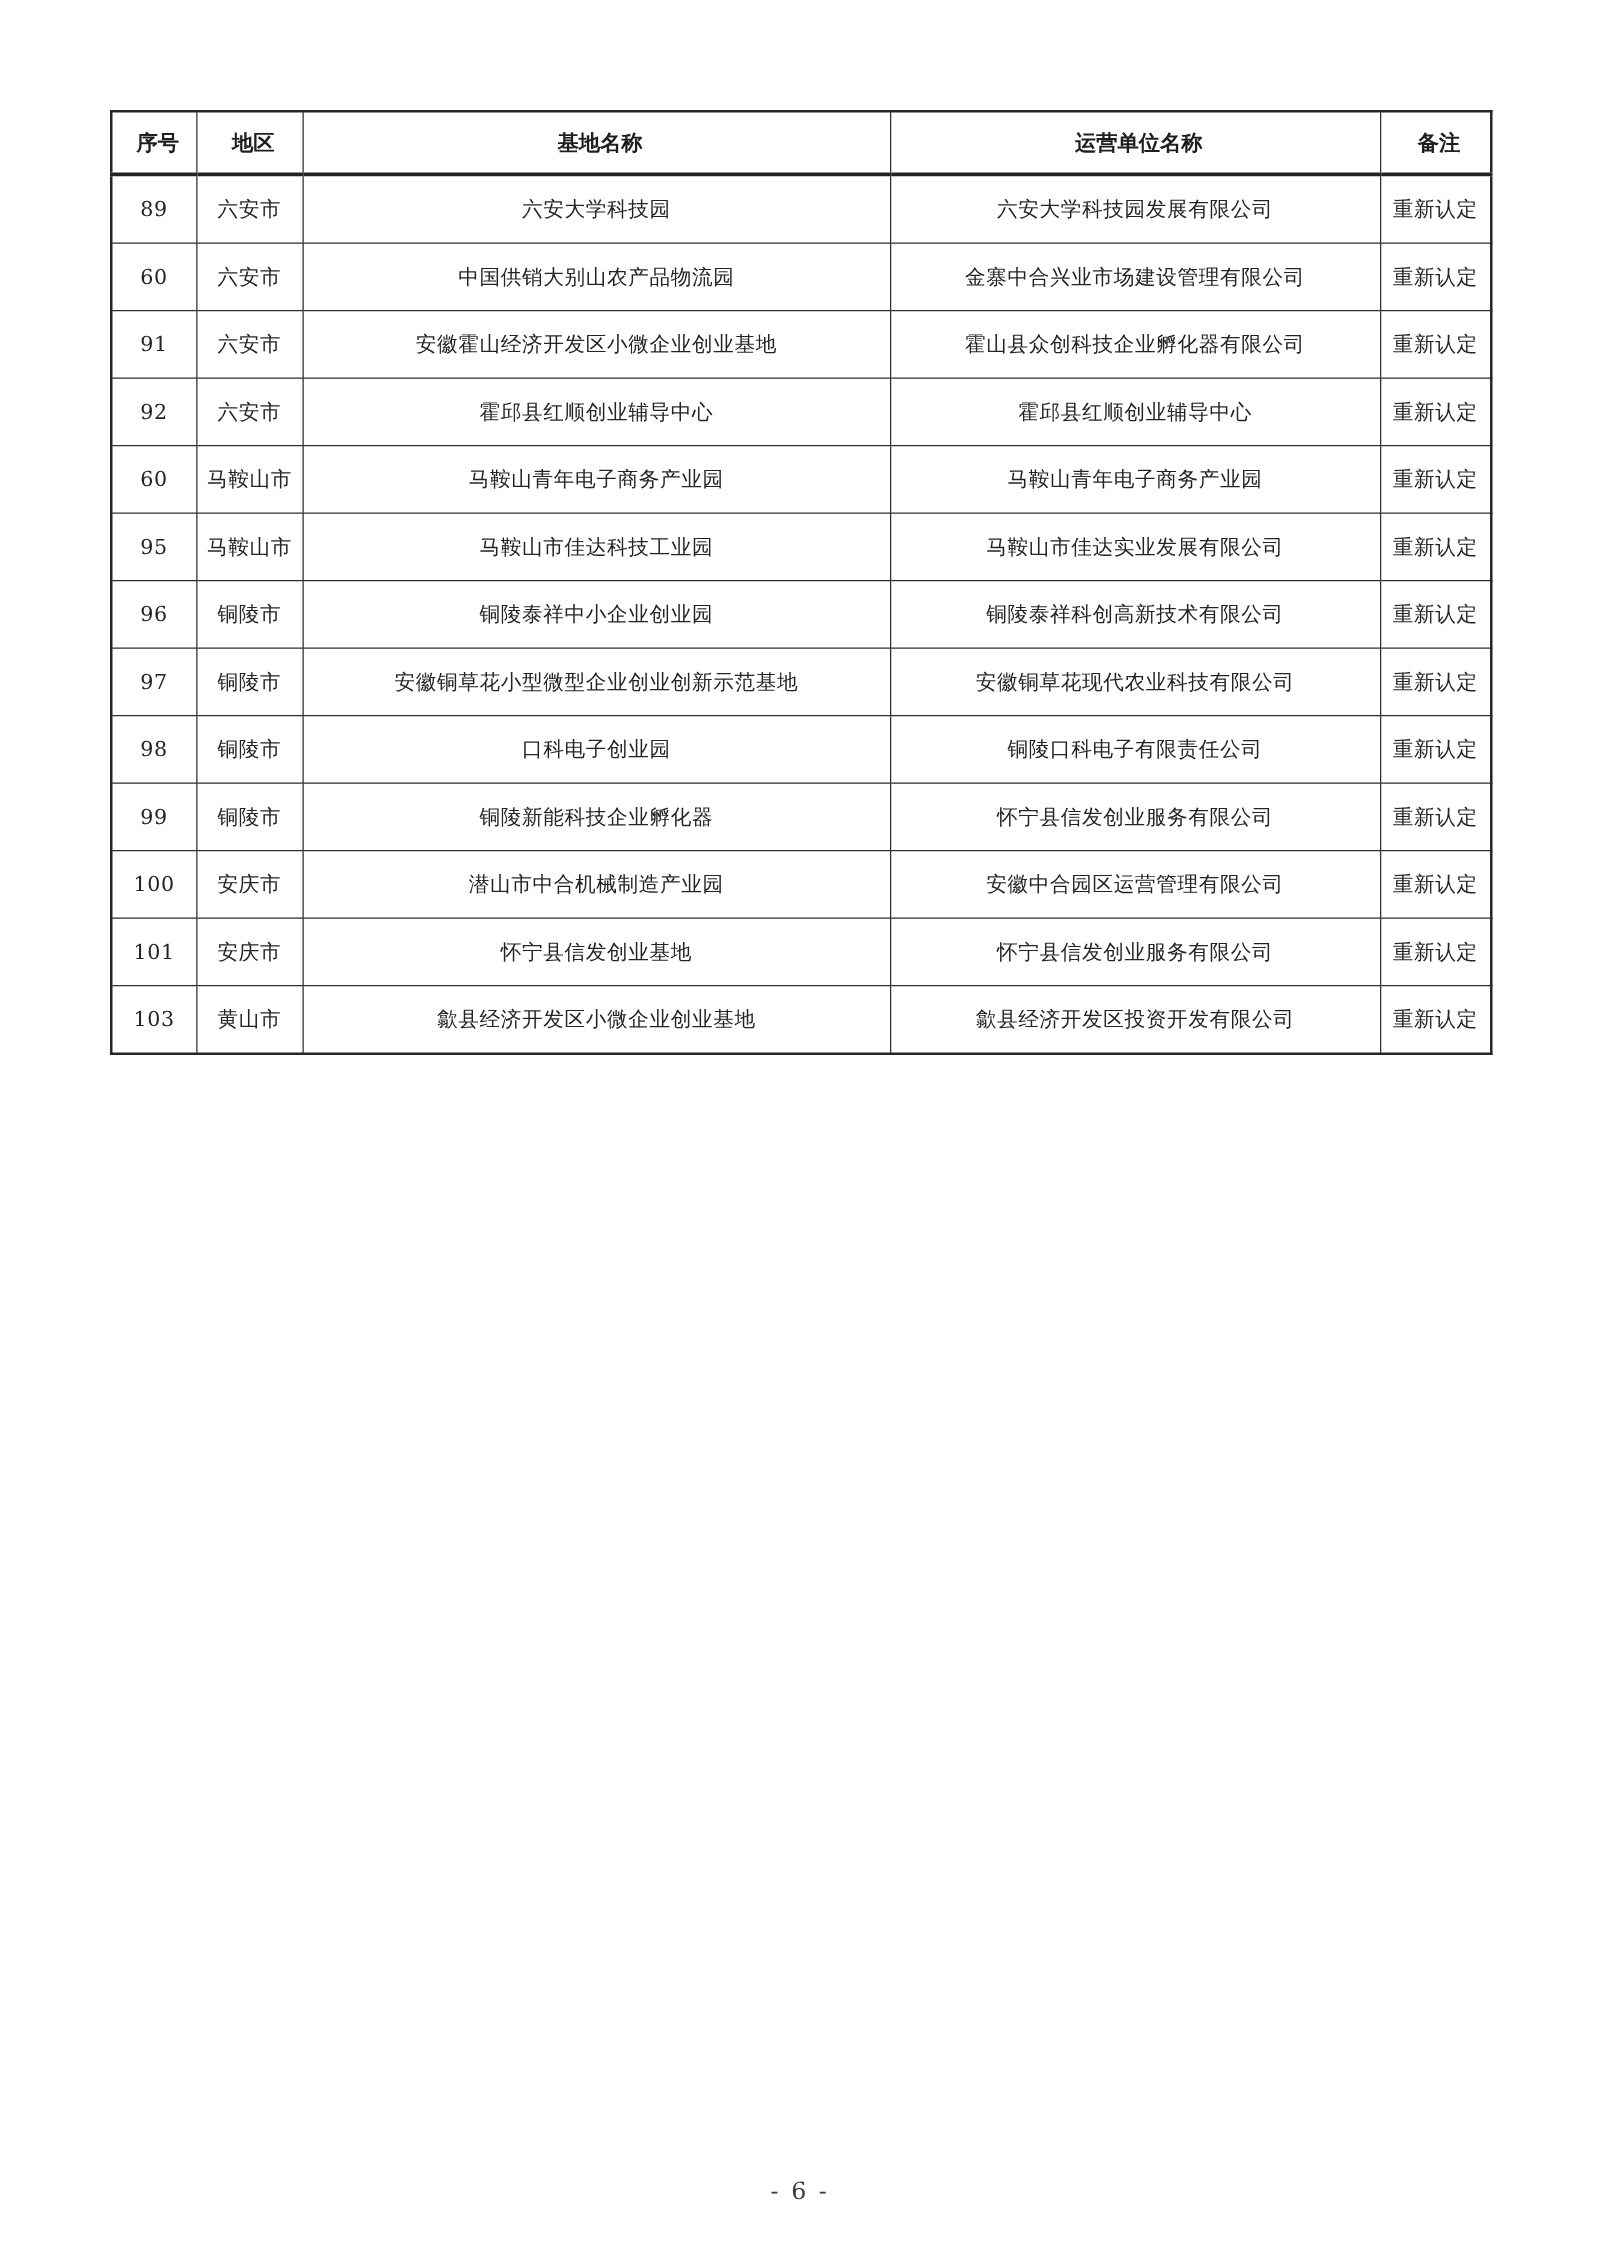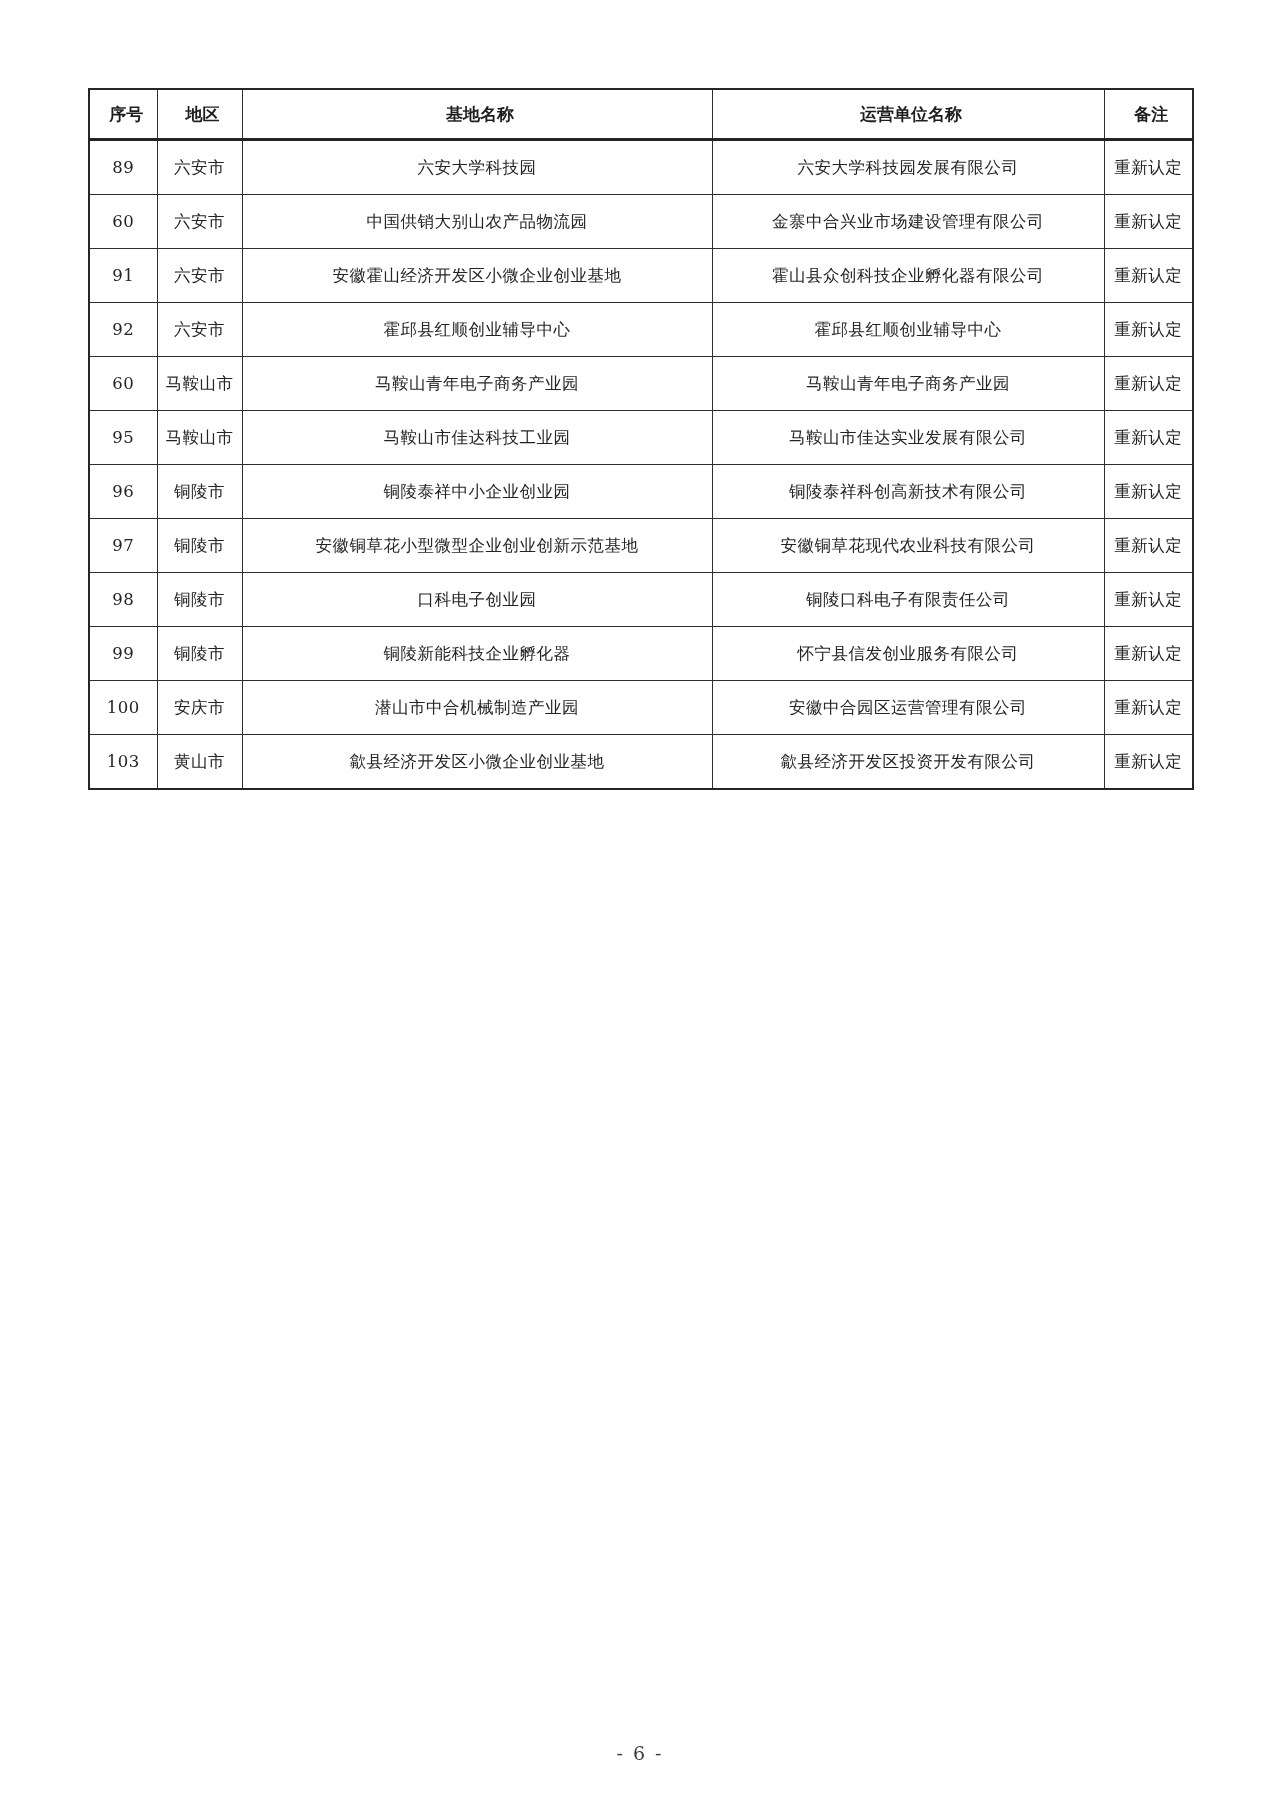--- a/index.html
+++ b/index.html
@@ -145,20 +145,27 @@
         <td>重新认定</td>
       </tr>
       <tr>
         <td>100</td>
         <td>安庆市</td>
         <td>潜山市中合机械制造产业园</td>
         <td>安徽中合园区运营管理有限公司</td>
         <td>重新认定</td>
       </tr>
       <tr>
+        <td>101</td>
+        <td>安庆市</td>
+        <td>怀宁县信发创业基地</td>
+        <td>怀宁县信发创业服务有限公司</td>
+        <td>重新认定</td>
+      </tr>
+      <tr>
         <td>103</td>
         <td>黄山市</td>
         <td>歙县经济开发区小微企业创业基地</td>
         <td>歙县经济开发区投资开发有限公司</td>
         <td>重新认定</td>
       </tr>
     </tbody>
 </table>
 
 <div class="page-footer">- 6 -</div>

